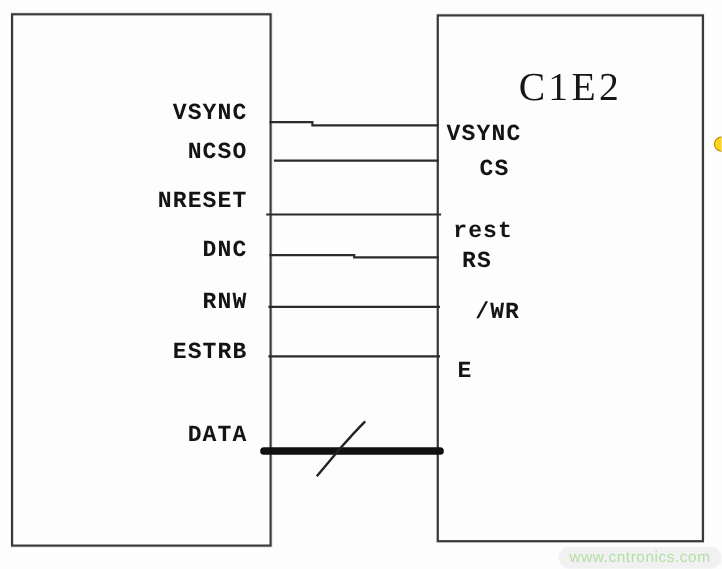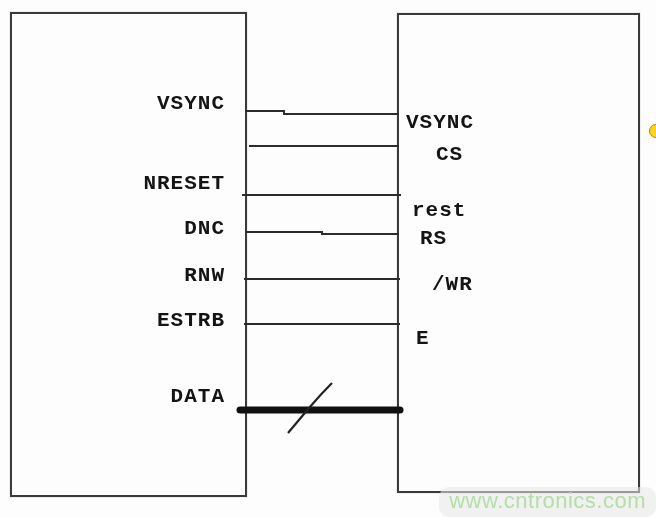--- a/index.html
+++ b/index.html
@@ -54,21 +54,21 @@
     box-sizing:border-box;
     z-index:3;
   }
   .watermark{
     position:absolute;
     right:0px;bottom:0px;
     padding:1px 10px 3px 10px;
     background:rgba(232,232,232,.55);
     border-radius:10px;
     font-family:"Liberation Sans", sans-serif;
-    font-size:22px;
+    font-size:14px;
     color:#b2e0a5;
     letter-spacing:.5px;
     z-index:4;
     white-space:nowrap;
   }
 </style>
 </head>
 <body>
 
 <div class="canvas">
@@ -80,22 +80,24 @@
     <polyline points="245,232 322,232 322,234 399,234" fill="none" stroke="#2b2b2b" stroke-width="2"></polyline>
     <line x1="244" y1="279" x2="400" y2="279" stroke="#2b2b2b" stroke-width="2"></line>
     <line x1="244" y1="324" x2="400" y2="324" stroke="#2b2b2b" stroke-width="2"></line>
     <line x1="240" y1="410" x2="400" y2="410" stroke="#111111" stroke-width="7" stroke-linecap="round"></line>
     <path d="M288,433 C298,421 304,414 309,408 C315,401 324,391 332,383" fill="none" stroke="#222222" stroke-width="2.2"></path>
   </svg>
 
   <div class="chip chip-left"></div>
   <div class="chip chip-right"></div>
 
+  <div class="chip-title">C1E2</div>
 
   <span class="pin-label pin-left" style="top:94px">VSYNC</span>
+  <span class="pin-label pin-left" style="top:130px">NCSO</span>
   <span class="pin-label pin-left" style="top:219px">DNC</span>
   <span class="pin-label pin-left" style="top:174px">NRESET</span>
   <span class="pin-label pin-left" style="top:311px">ESTRB</span>
   <span class="pin-label pin-left" style="top:266px">RNW</span>
   <span class="pin-label pin-left" style="top:387px">DATA</span>
 
   <span class="pin-label" style="left:406px;top:113px">VSYNC</span>
   <span class="pin-label" style="left:436px;top:145px">CS</span>
   <span class="pin-label" style="left:412px;top:201px">rest</span>
   <span class="pin-label" style="left:420px;top:229px">RS</span>

